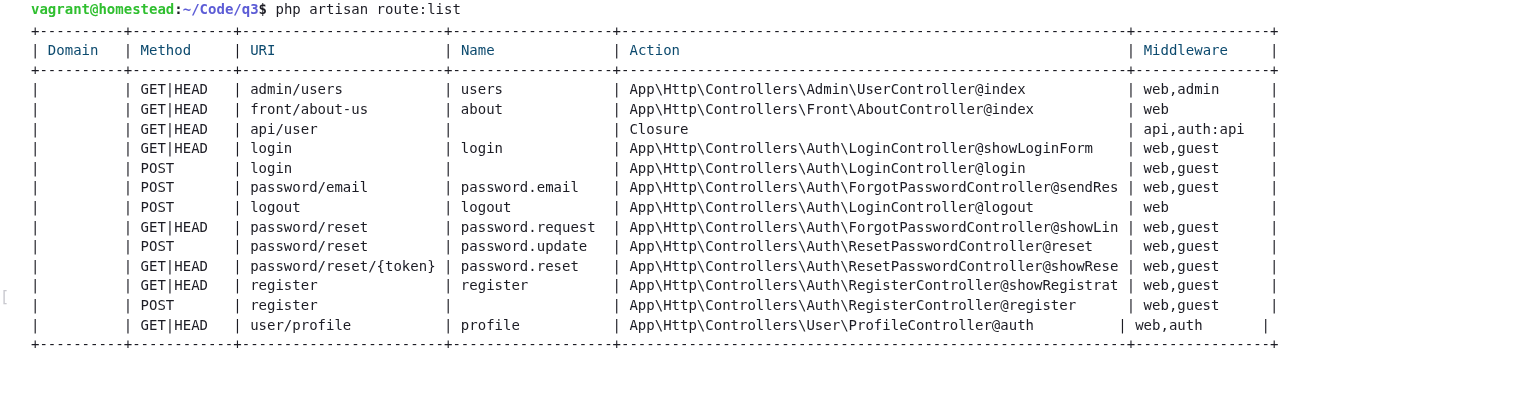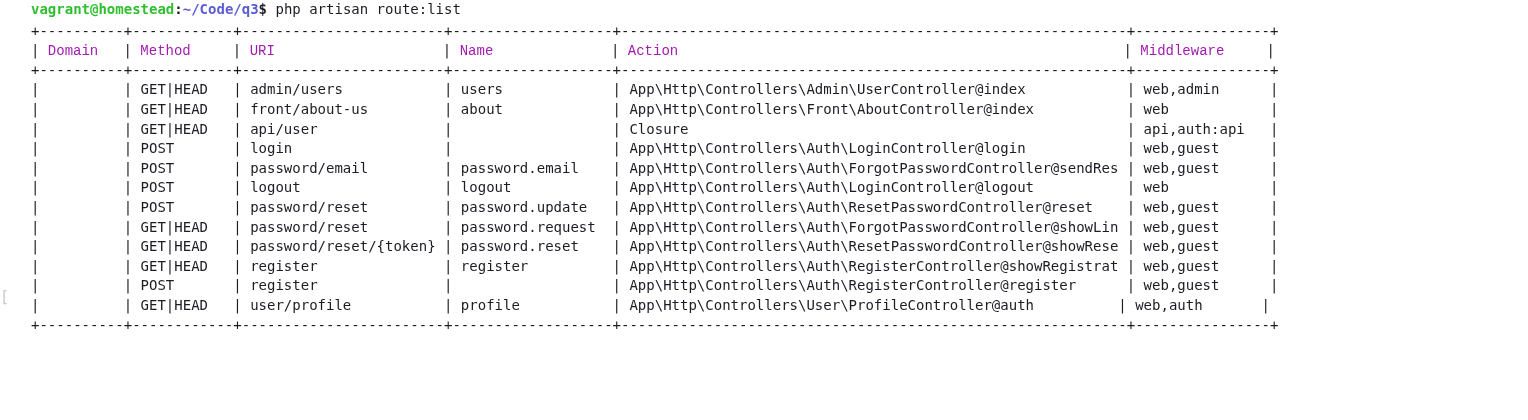--- a/index.html
+++ b/index.html
@@ -38,21 +38,21 @@
   }
   .p-user { color: #2fbf2f; }
   .p-colon { color: #1c1c24; }
   .p-path { color: #5c5cd6; }
   .p-dollar { color: #1c1c24; }
   .p-cmd {
     color: #1c1c24;
     font-weight: normal;
   }
   .border-line { color: #1c1c24; }
-  .hdr { color: #a21caf; font-family: Liberation Mono, monospace; }
+  .hdr { color: #0c4a6e; }
   .cursor {
     display: inline-block;
     width: 9.15px;
     height: 15px;
     background: #a8a8a8;
     vertical-align: -2px;
   }
   .stray {
     position: absolute;
     left: 0px;
@@ -73,25 +73,26 @@
 
   <div class="spacer"></div>
 
   <div id="table-area">
       <div class="line border-line">+----------+------------+------------------------+-------------------+------------------------------------------------------------+----------------+</div>
       <div class="line"><span class="border-line">| </span><span class="hdr">Domain   </span><span class="border-line">| </span><span class="hdr">Method     </span><span class="border-line">| </span><span class="hdr">URI                    </span><span class="border-line">| </span><span class="hdr">Name              </span><span class="border-line">| </span><span class="hdr">Action                                                     </span><span class="border-line">| </span><span class="hdr">Middleware     </span><span class="border-line">|</span></div>
       <div class="line border-line">+----------+------------+------------------------+-------------------+------------------------------------------------------------+----------------+</div>
       <div class="line">|          | GET|HEAD   | admin/users            | users             | App\Http\Controllers\Admin\UserController@index            | web,admin      |</div>
       <div class="line">|          | GET|HEAD   | front/about-us         | about             | App\Http\Controllers\Front\AboutController@index           | web            |</div>
       <div class="line">|          | GET|HEAD   | api/user               |                   | Closure                                                    | api,auth:api   |</div>
+      <div class="line">|          | GET|HEAD   | login                  | login             | App\Http\Controllers\Auth\LoginController@showLoginForm    | web,guest      |</div>
       <div class="line">|          | POST       | login                  |                   | App\Http\Controllers\Auth\LoginController@login            | web,guest      |</div>
       <div class="line">|          | POST       | password/email         | password.email    | App\Http\Controllers\Auth\ForgotPasswordController@sendRes | web,guest      |</div>
       <div class="line">|          | POST       | logout                 | logout            | App\Http\Controllers\Auth\LoginController@logout           | web            |</div>
+      <div class="line">|          | GET|HEAD   | password/reset         | password.request  | App\Http\Controllers\Auth\ForgotPasswordController@showLin | web,guest      |</div>
       <div class="line">|          | POST       | password/reset         | password.update   | App\Http\Controllers\Auth\ResetPasswordController@reset    | web,guest      |</div>
-      <div class="line">|          | GET|HEAD   | password/reset         | password.request  | App\Http\Controllers\Auth\ForgotPasswordController@showLin | web,guest      |</div>
       <div class="line">|          | GET|HEAD   | password/reset/{token} | password.reset    | App\Http\Controllers\Auth\ResetPasswordController@showRese | web,guest      |</div>
       <div class="line">|          | GET|HEAD   | register               | register          | App\Http\Controllers\Auth\RegisterController@showRegistrat | web,guest      |</div>
       <div class="line">|          | POST       | register               |                   | App\Http\Controllers\Auth\RegisterController@register      | web,guest      |</div>
       <div class="line">|          | GET|HEAD   | user/profile           | profile           | App\Http\Controllers\User\ProfileController@auth          | web,auth       |</div>
       <div class="line border-line">+----------+------------+------------------------+-------------------+------------------------------------------------------------+----------------+</div>
     </div>
 
 
   <div class="stray">[</div>
 

